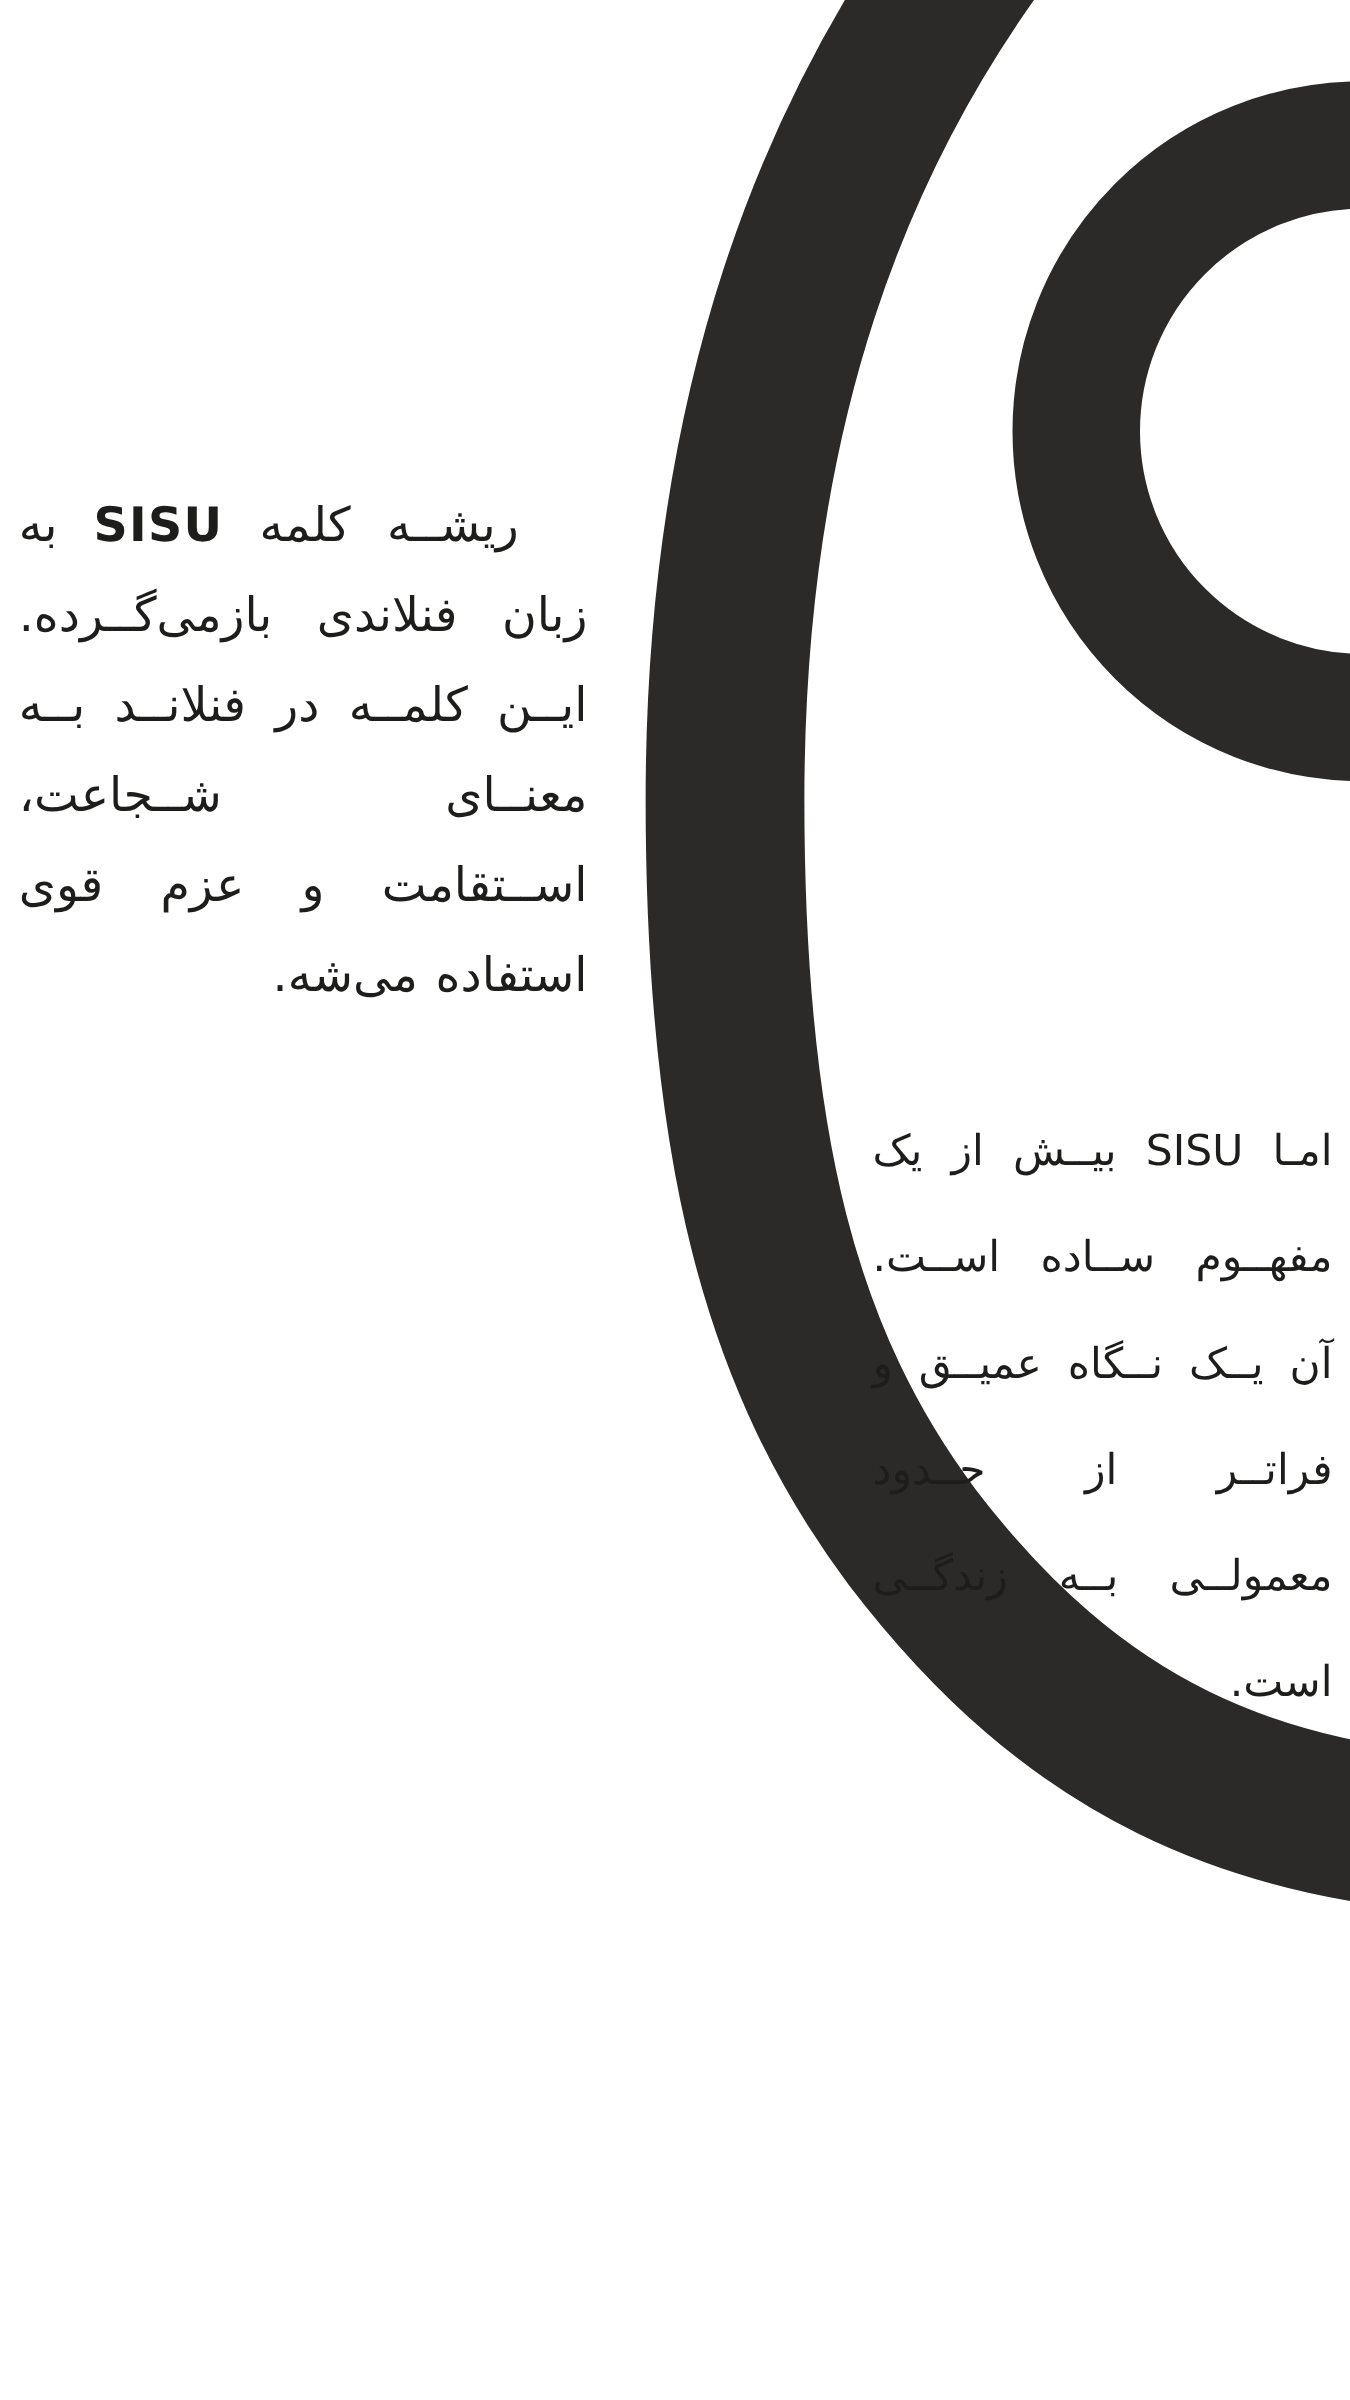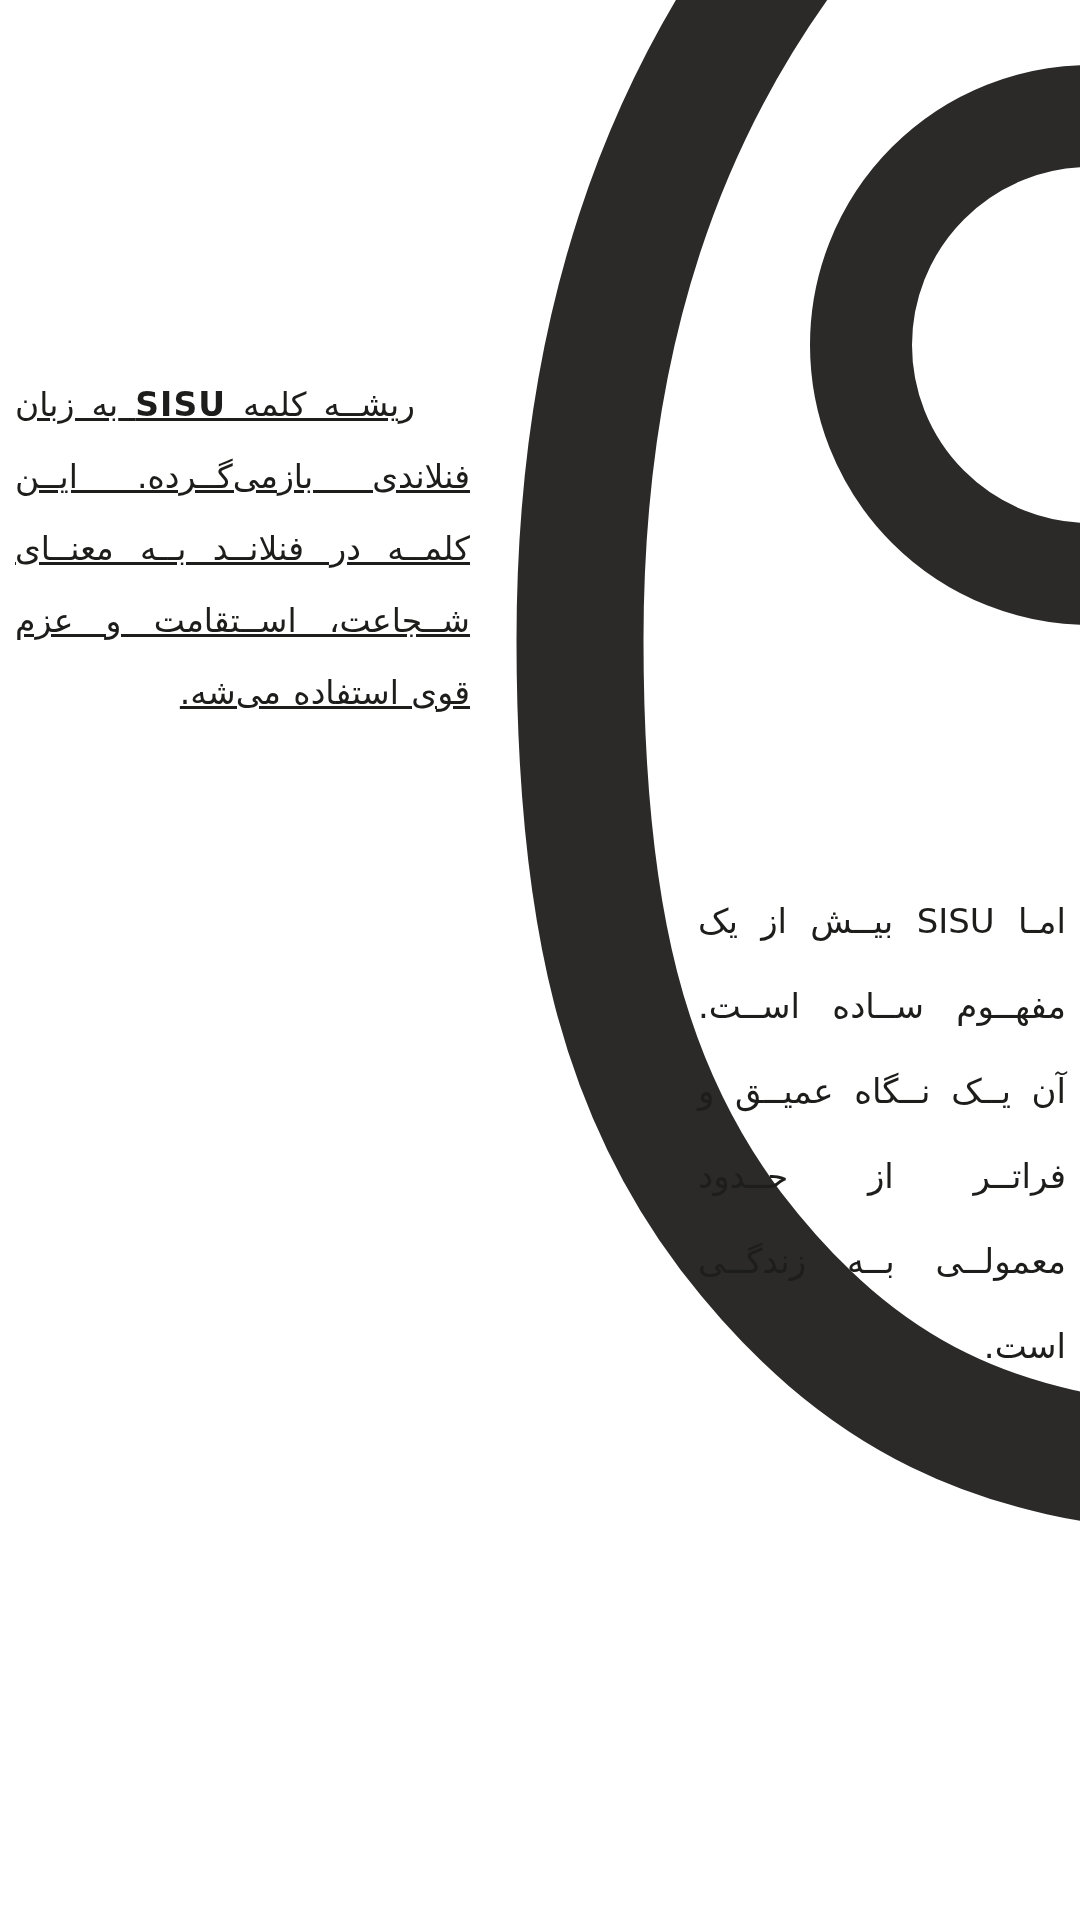--- a/index.html
+++ b/index.html
@@ -36,26 +36,25 @@
     position: absolute;
     direction: rtl;
     unicode-bidi: embed;
     color: var(--text-color, #1d1d1b);
     text-align: justify;
     text-align-last: right;
     word-spacing: 2px;
   }
   .para-origin {
     left: 15px;
-    top: 336px;
+    top: 346px;
     width: 455px;
-    font-size: 33px;
+    font-size: 38px;
     line-height: 72px;
     text-indent: 55px;
-    text-decoration: underline;
   }
   .para-meaning {
     left: 698px;
     top: 845px;
     width: 368px;
     font-size: 34px;
     line-height: 85px;
   }
   .latin-bold {
     font-weight: bold;

